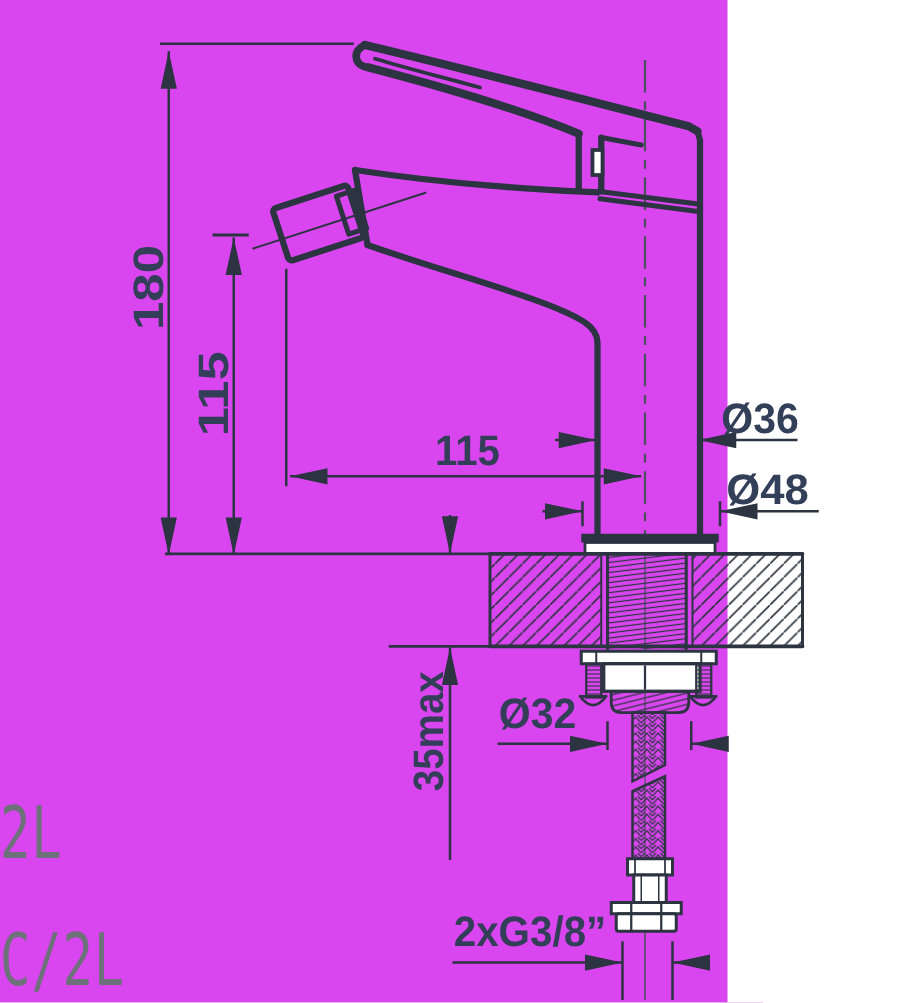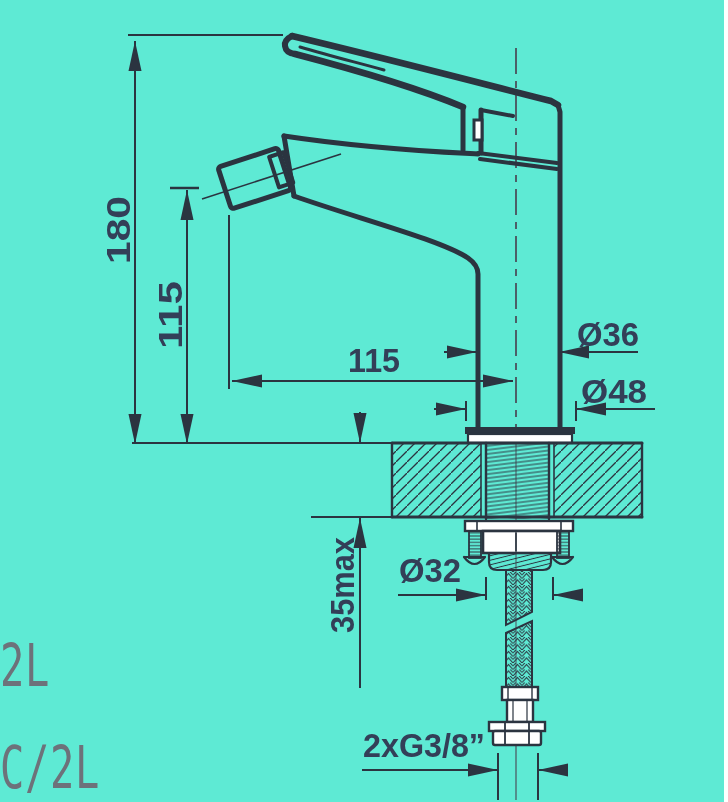--- a/index.html
+++ b/index.html
@@ -1,16 +1,16 @@
 <!DOCTYPE html>
 <html><head>
 <meta charset="utf-8">
 <style>
   html,body{margin:0;padding:0;background:#ffffff;width:728px;height:802px;overflow:hidden;}
-  .stage{position:relative;width:724px;height:802px;background:#5eead4;
+  .stage{position:relative;width:582px;height:802px;background:#d946ef;
          font-family:"Liberation Sans", sans-serif;}
   svg{position:absolute;left:0;top:0;}
   .dimtext{fill:#333f58;font-family:"Liberation Sans", sans-serif;font-size:34px;font-weight:600;}
   .codetext{fill:#6d727a;font-family:"DejaVu Sans Mono", monospace;font-size:58px;font-weight:400;letter-spacing:1px;}
   .ink{stroke:#2b3440;fill:none;stroke-linecap:round;stroke-linejoin:round;}
   .dim{stroke:#2b3440;fill:none;stroke-linecap:butt;}
   .arrow{fill:#2b3440;stroke:none;}
 </style>
 </head>
 <body>

